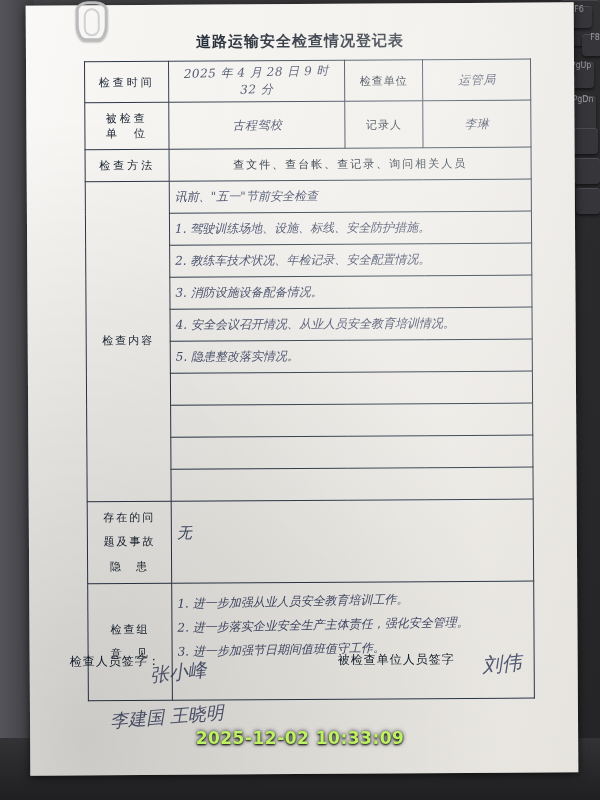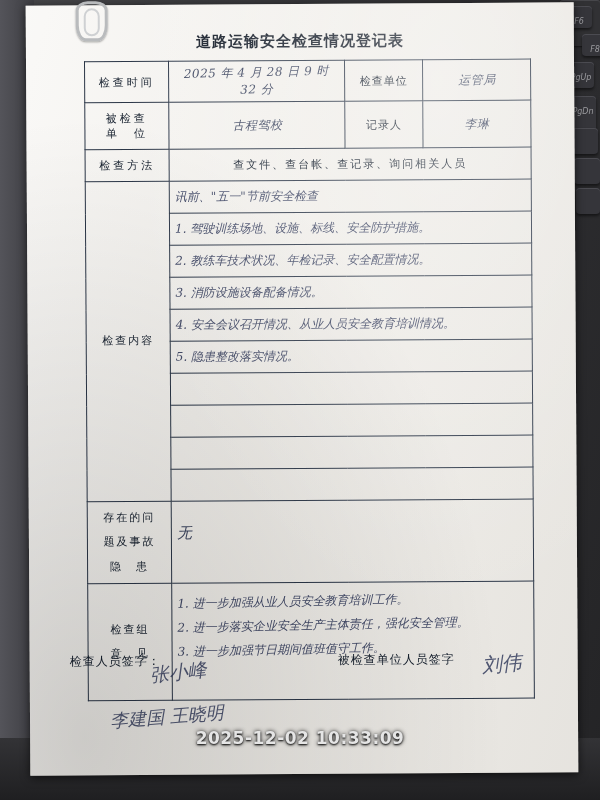--- a/index.html
+++ b/index.html
@@ -29,23 +29,22 @@
   }
   .kbd-key {
     position: absolute;
     background: #35353a;
     border-radius: 4px;
     box-shadow: inset 0 1px 0 #4b4b51, 0 2px 3px rgba(0,0,0,.5);
     color: #9b9b9f;
     font-size: 8px;
     text-align: center;
     line-height: 1.1;
-    padding-top: 12px;
+    padding-top: 0;
     box-sizing: border-box;
-    font-style: italic;
   }
   .desk-left {
     position: absolute;
     left: 0; top: 0; width: 34px; height: 800px;
     background: linear-gradient(90deg, #54545a 0%, #3e3e43 100%);
   }
   .desk-bottom {
     position: absolute;
     left: 0; bottom: 0; width: 600px; height: 62px;
     background: linear-gradient(180deg, #333336 0%, #1f1f21 100%);
@@ -188,21 +187,21 @@
     white-space: nowrap;
   }
 
   
   #timestamp {
     position: absolute;
     left: 0;
     width: 600px;
     top: 728px;
     text-align: center;
-    color: #e5e5e5;
+    color: #bef264;
     font-family: "DejaVu Sans", sans-serif;
     font-size: 17px;
     font-weight: bold;
     letter-spacing: .5px;
     text-shadow: 0 0 4px rgba(0,0,0,.85), 0 1px 2px rgba(0,0,0,.9);
     z-index: 30;
   }
 </style>
 </head>
 <body>

